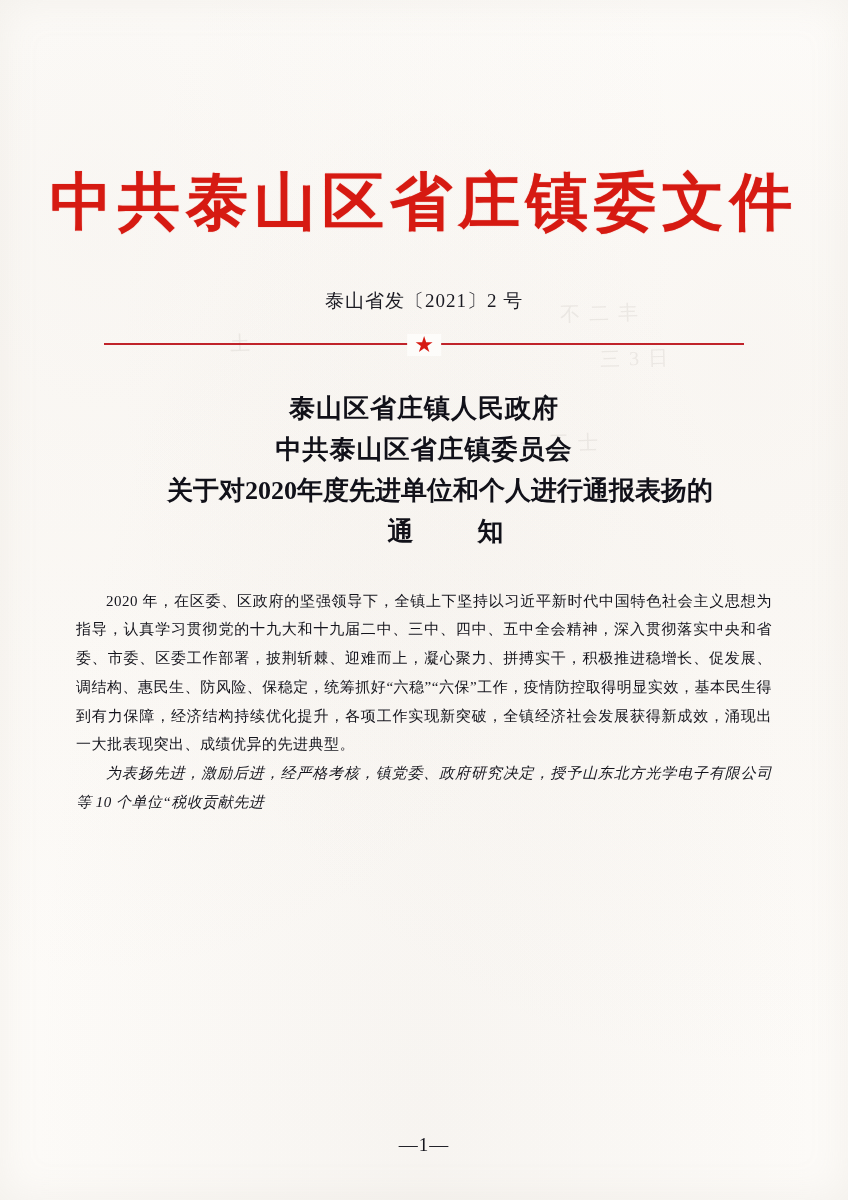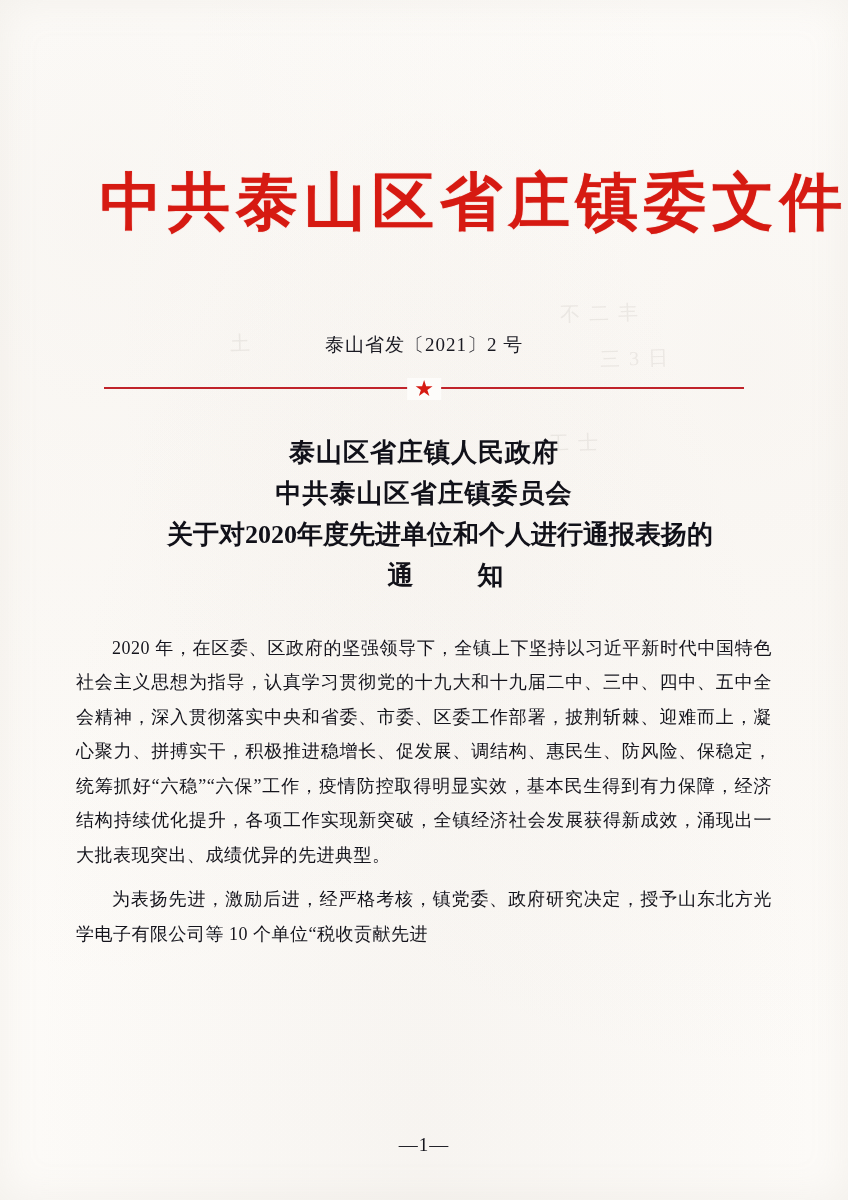--- a/index.html
+++ b/index.html
@@ -38,34 +38,34 @@
     pointer-events: none;
     user-select: none;
     white-space: nowrap;
   }
   .content {
     position: relative;
     z-index: 3;
   }
 
   .masthead {
-    text-align: right;
+    text-align: center;
     margin-top: 168px;
     color: #d61a12;
     font-family: "DejaVu Serif", "Liberation Serif", serif;
     font-weight: bold;
     font-size: 62px;
     letter-spacing: 6px;
     line-height: 1.1;
     text-shadow: 0 0 1px rgba(214,26,18,0.6);
     white-space: nowrap;
   }
 
   .doc-number {
-    margin-top: 96px;
+    margin-top: 52px;
     text-align: center;
     font-size: 19px;
     color: #1a1a22;
     letter-spacing: 1px;
   }
 
   .red-rule-wrap {
     margin-top: 18px;
     position: relative;
     height: 26px;
@@ -107,33 +107,34 @@
     letter-spacing: 1px;
     padding-left: 44px;
   }
   .tong-zhi .gap {
     display: inline-block;
     width: 48px;
   }
 
   .body-text {
     margin: 34px 76px 0 76px;
-    font-size: 18px;
+    font-size: 15px;
     line-height: 1.92;
     color: #14141c;
     text-align: justify;
     text-justify: inter-ideograph;
     letter-spacing: 0.5px;
   }
   .body-text p {
     margin: 0;
     text-indent: 2em;
   }
   .body-text p + p {
-    margin-top: 10px;
+    margin-top: 0;
+    font-style: italic;
   }
 
   .page-number {
     position: absolute;
     bottom: 44px;
     left: 0;
     right: 0;
     text-align: center;
     font-size: 19px;
     color: #14141c;

